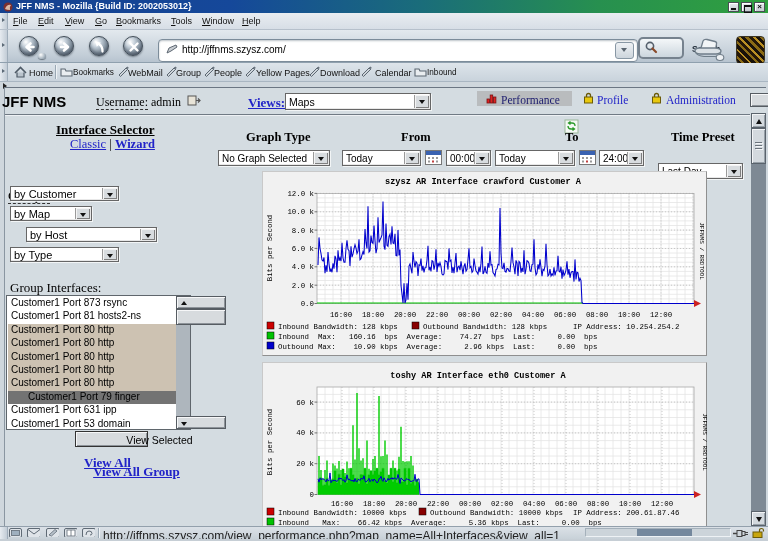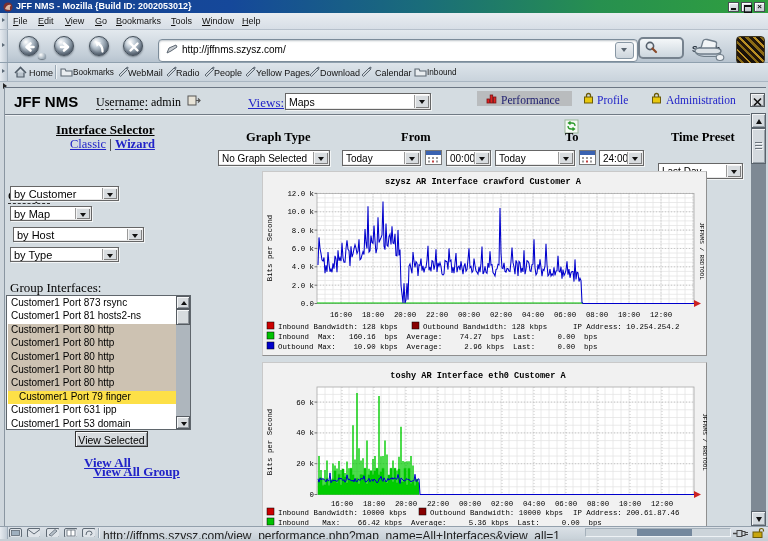--- a/index.html
+++ b/index.html
@@ -28,21 +28,21 @@
 .bk{top:68px;font-size:9px;color:#121212;}
 #content{left:4px;top:87px;width:762px;height:439px;background:#d4dce1;border-top:1px solid #6b7683;border-left:1px solid #8a96a1;box-sizing:border-box;overflow:hidden;}
 .serif{font-family:"Liberation Serif",serif;}
 .dashu{border-bottom:1px dashed #333;}
 .link{color:#2123c8;}
 
 .sel{background:#fff;border:1px solid #666;box-shadow:inset -1px -1px 0 #e8e8e8, 1px 1px 0 rgba(255,255,255,.7);font-size:11px;color:#000;box-sizing:border-box;}
 .sel .t{position:absolute;left:3px;top:1px;white-space:nowrap;}
 .sarr{position:absolute;right:1px;top:1px;bottom:1px;width:14px;background:#d8dcdf;border-left:1px solid #9a9a9a;box-shadow:inset 1px 1px 0 #f4f4f4, inset -1px -1px 0 #7f7f7f;}
 .sarr:after{content:"";position:absolute;left:3.5px;top:5px;width:0;height:0;border-left:3.5px solid transparent;border-right:3.5px solid transparent;border-top:4px solid #111;}
-.btn3d{background:#d7dbde;border:1px solid #565c62;box-shadow:inset 1px 1px 0 #f6f7f8, inset -1px -1px 0 #8d9399;box-sizing:border-box;}
+.btn3d{background:#d7dbde;border:1px solid #565c62;box-shadow:inset 1px 1px 0 #f6f7f8, inset -1px -1px 0 #8d9399;box-sizing:border-box;padding-left:48px;}
 
 .gt{font-family:"Liberation Mono",monospace;font-size:7.4px;fill:#000;}
 .gtb{font-family:"Liberation Mono",monospace;font-size:8.6px;font-weight:bold;fill:#000;}
 
 #sbar{left:751px;top:113px;width:15px;height:413px;background:#7e8994;}
 .sbtn{left:751px;width:15px;height:15px;background:#d3d9de;border:1px solid #5a636c;box-shadow:inset 1px 1px 0 #f2f4f6, inset -1px -1px 0 #97a0a8;box-sizing:border-box;}
 
 #status{left:0;top:526px;width:768px;height:13px;background:linear-gradient(#dbe1e7,#c8d1d8);border-top:1px solid #93a0ac;box-sizing:border-box;}
 .statico{top:528px;width:13px;height:9px;}
 </style></head>
@@ -133,21 +133,21 @@
       <path d="M1 3 L1 9 L12 9 L12 4 L6 4 L5 2 L1 2 Z" fill="#e9edf0" stroke="#5d6873" stroke-width="1.1"></path>
     </svg>
 <div class="abs bk" style="left:73px;font-size:8.2px;">Bookmarks</div>
 <svg class="abs" style="left:117px;top:66px" width="12" height="11">
       <path d="M2 9 L9 2 L10.5 3.5 L3.5 10.5 Z M9 2 L11 1 L10.5 3.5 Z" fill="#cdd4da" stroke="#5d6873" stroke-width="1"></path>
     </svg>
 <div class="abs bk" style="left:128px;">WebMail</div>
 <svg class="abs" style="left:165px;top:66px" width="12" height="11">
       <path d="M2 9 L9 2 L10.5 3.5 L3.5 10.5 Z M9 2 L11 1 L10.5 3.5 Z" fill="#cdd4da" stroke="#5d6873" stroke-width="1"></path>
     </svg>
-<div class="abs bk" style="left:176px;">Radio</div>
+<div class="abs bk" style="left:176px;">Group</div>
 <svg class="abs" style="left:203px;top:66px" width="12" height="11">
       <path d="M2 9 L9 2 L10.5 3.5 L3.5 10.5 Z M9 2 L11 1 L10.5 3.5 Z" fill="#cdd4da" stroke="#5d6873" stroke-width="1"></path>
     </svg>
 <div class="abs bk" style="left:214px;">People</div>
 <svg class="abs" style="left:244px;top:66px" width="12" height="11">
       <path d="M2 9 L9 2 L10.5 3.5 L3.5 10.5 Z M9 2 L11 1 L10.5 3.5 Z" fill="#cdd4da" stroke="#5d6873" stroke-width="1"></path>
     </svg>
 <div class="abs bk" style="left:256px;">Yellow Pages</div>
 <svg class="abs" style="left:308px;top:66px" width="12" height="11">
       <path d="M2 9 L9 2 L10.5 3.5 L3.5 10.5 Z M9 2 L11 1 L10.5 3.5 Z" fill="#cdd4da" stroke="#5d6873" stroke-width="1"></path>
@@ -159,27 +159,27 @@
 <div class="abs bk" style="left:375px;">Calendar</div>
 <svg class="abs" style="left:414px;top:67px" width="13" height="10">
       <path d="M1 3 L1 9 L12 9 L12 4 L6 4 L5 2 L1 2 Z" fill="#e9edf0" stroke="#5d6873" stroke-width="1.1"></path>
     </svg>
 <div class="abs bk" style="left:427px;font-size:8.2px;">Inbound</div>
 
 <div class="abs" style="left:3px;top:83px;width:0;height:0;border-top:3px solid transparent;border-bottom:3px solid transparent;border-left:4px solid #222;"></div>
 
 <div id="content" class="abs"></div>
 
-<div class="abs" style="left:14px;top:93px;font-size:15px;font-weight:bold;color:#000;">JFF NMS</div>
+<div class="abs" style="left:2px;top:93px;font-size:15px;font-weight:bold;color:#000;">JFF NMS</div>
 <div class="abs serif" style="left:96px;top:95px;font-size:12px;color:#000;"><span class="dashu">Username:</span> admin</div>
 <svg class="abs" style="left:187px;top:95px" width="14" height="11">
       <rect x="1" y="1" width="8" height="9" fill="#e8e4d8" stroke="#555" stroke-width="1"></rect>
       <path d="M9 5.5 H13 M11 3.5 L13 5.5 L11 7.5" stroke="#555" stroke-width="1.2" fill="none"></path>
     </svg>
-<div class="abs serif" style="left:248px;top:95px;font-size:13px;font-weight:normal;"><span class="link" style="text-decoration:underline;">Views:</span></div>
+<div class="abs serif" style="left:248px;top:95px;font-size:13px;font-weight:bold;"><span class="link" style="text-decoration:underline;">Views:</span></div>
 <div class="abs sel" style="left:285px;top:93px;width:146px;height:17px;font-size:10.5px;">
       <span class="t" style="top:2px;">Maps</span>
       <span class="sarr"></span>
     </div>
 <div class="abs" style="left:477px;top:91px;width:95px;height:15px;background:#b9bcbe;"></div>
 <svg class="abs" style="left:486px;top:93px" width="11" height="11">
       <rect x="1" y="6" width="2.5" height="4" fill="#e02020" stroke="#7a1010" stroke-width="0.8"></rect>
       <rect x="4.2" y="2" width="2.5" height="8" fill="#e02020" stroke="#7a1010" stroke-width="0.8"></rect>
       <rect x="7.4" y="4" width="2.5" height="6" fill="#e02020" stroke="#7a1010" stroke-width="0.8"></rect>
     </svg>
@@ -205,39 +205,39 @@
 <div class="abs serif" style="left:70px;top:137px;font-size:12.5px;"><span class="link" style="text-decoration:underline;">Classic</span> | <span class="link" style="text-decoration:underline;font-weight:bold;">Wizard</span></div>
 <div class="abs serif" style="left:8px;top:188px;font-size:13px;"><span class="dashu">Groups:</span></div>
 <div class="abs sel" style="left:10px;top:186px;width:109px;height:15px;">
       <span class="t">by Customer</span>
       <span class="sarr"></span>
     </div>
 <div class="abs sel" style="left:10px;top:206px;width:82px;height:15px;">
       <span class="t">by Map</span>
       <span class="sarr"></span>
     </div>
-<div class="abs sel" style="left:13px;top:227px;width:131px;height:15px;">
+<div class="abs sel" style="left:26px;top:227px;width:131px;height:15px;">
       <span class="t">by Host</span>
       <span class="sarr"></span>
     </div>
 <div class="abs sel" style="left:10px;top:247px;width:109px;height:15px;">
       <span class="t">by Type</span>
       <span class="sarr"></span>
     </div>
 <div class="abs serif" style="left:10px;top:280px;font-size:13px;"><span class="dashu">Group Interfaces:</span></div>
 <div class="abs" style="left:6px;top:295px;width:185px;height:135px;background:#fff;border:1px solid #5f666c;box-sizing:border-box;font-size:10px;color:#000;">
 <div style="position:absolute;left:1px;top:1px;right:14px;">
 <div style="height:13.4px;padding-left:3px;white-space:nowrap;">Customer1 Port 873 rsync</div>
 <div style="height:13.4px;padding-left:3px;white-space:nowrap;">Customer1 Port 81 hosts2-ns</div>
 <div style="height:13.4px;padding-left:3px;white-space:nowrap;background:#cdc2b2;">Customer1 Port 80 http</div>
 <div style="height:13.4px;padding-left:3px;white-space:nowrap;background:#cdc2b2;">Customer1 Port 80 http</div>
 <div style="height:13.4px;padding-left:3px;white-space:nowrap;background:#cdc2b2;">Customer1 Port 80 http</div>
 <div style="height:13.4px;padding-left:3px;white-space:nowrap;background:#cdc2b2;">Customer1 Port 80 http</div>
 <div style="height:13.4px;padding-left:3px;white-space:nowrap;background:#cdc2b2;">Customer1 Port 80 http</div>
-<div style="height:13.4px;padding-left:11px;white-space:nowrap;background:#fde047;">Customer1 Port 79 finger</div>
+<div style="height:13.4px;padding-left:20px;white-space:nowrap;background:#737373;">Customer1 Port 79 finger</div>
 <div style="height:13.4px;padding-left:3px;white-space:nowrap;">Customer1 Port 631 ipp</div>
 <div style="height:13.4px;padding-left:3px;white-space:nowrap;">Customer1 Port 53 domain</div>
 </div>
 <div style="position:absolute;right:0;top:0;bottom:0;width:14px;background:#aeb6bd;">
 <div class="btn3d" style="position:absolute;left:0;top:0;width:14px;height:13px;">
           <div style="position:absolute;left:3.5px;top:4px;width:0;height:0;border-left:3.5px solid transparent;border-right:3.5px solid transparent;border-bottom:4.5px solid #111;"></div>
         </div>
 <div class="btn3d" style="position:absolute;left:0;top:13px;width:14px;height:16px;"></div>
 <div class="btn3d" style="position:absolute;left:0;bottom:0;width:14px;height:13px;">
           <div style="position:absolute;left:3.5px;top:4.5px;width:0;height:0;border-left:3.5px solid transparent;border-right:3.5px solid transparent;border-top:4.5px solid #111;"></div>

